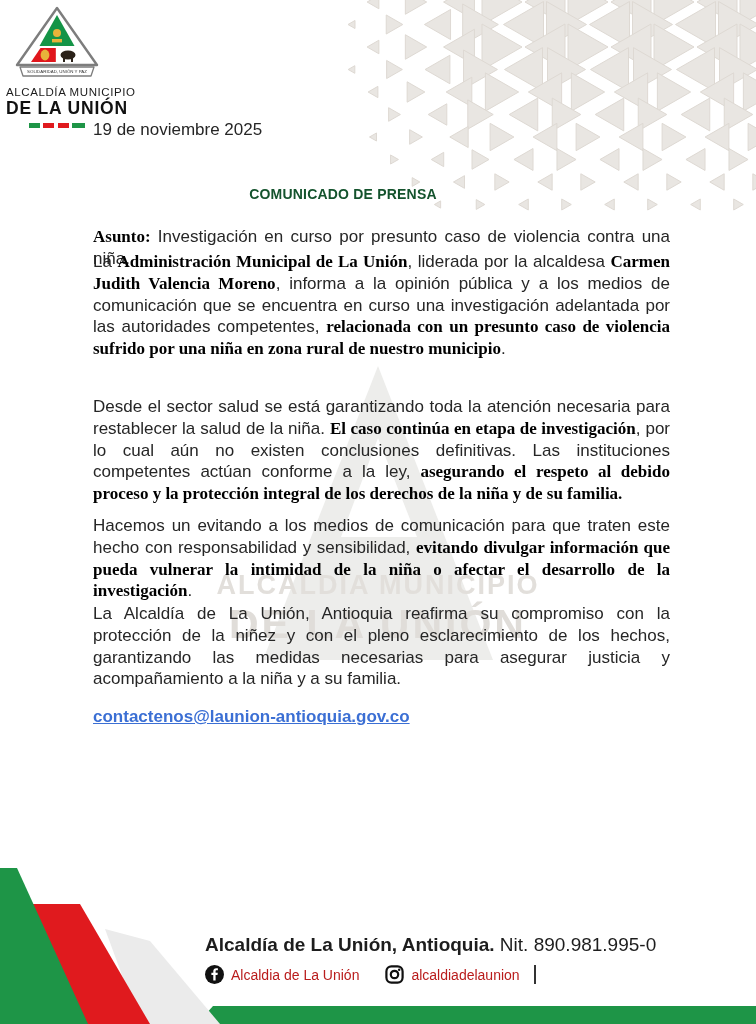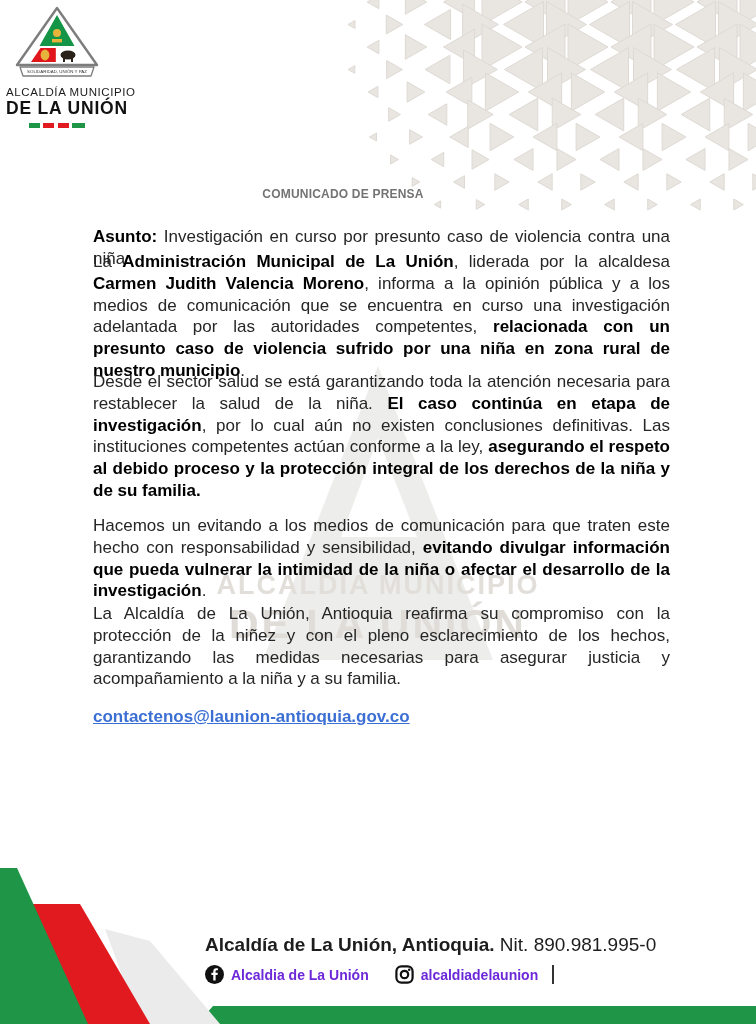--- a/index.html
+++ b/index.html
@@ -17,37 +17,37 @@
   .wm-line2{font-size:41px;letter-spacing:3px;color:#e0ddd9;font-weight:bold;white-space:nowrap;}
   
   .logo{position:absolute;left:6px;top:6px;width:102px;text-align:center;z-index:2;}
   .logo-name1{margin-top:4px;font-size:11.5px;letter-spacing:.6px;color:#1c1c1c;white-space:nowrap;}
   .logo-name2{font-size:17.5px;font-weight:bold;letter-spacing:.8px;color:#111;white-space:nowrap;}
   .logo-flagstrip{width:56px;height:5px;margin:4px auto 0 auto;
     background:linear-gradient(90deg,var(--green) 0 19%,#fff 19% 25%,var(--red) 25% 45%,#fff 45% 51%,var(--red) 51% 71%,#fff 71% 77%,var(--green) 77% 100%);}
   
   .content-block{position:absolute;left:93px;width:577px;z-index:2;color:#262626;font-size:17px;line-height:21.8px;}
   .date-block{top:117px;line-height:26px;}
-  .doc-title{top:184px;width:500px;text-align:center;font-weight:bold;font-size:12px;color:#737373;letter-spacing:.2px;}
+  .doc-title{top:184px;width:500px;text-align:center;font-weight:bold;font-size:14px;color:#14532d;letter-spacing:.2px;}
   .para{text-align:justify;}
-  .para .b{font-weight:bold;color:#000;}
+  .para .b{font-weight:bold;color:#000;font-family:Liberation Serif, serif;}
   .t-asunto{top:226px;}
   .t-p1{top:251px;}
-  .t-p2{top:371px;}
+  .t-p2{top:396px;}
   .t-p3{top:515px;}
   .t-p4{top:603px;}
   .t-office{top:681px;}
   .t-email{top:706px;}
   .email-link{color:var(--link);text-decoration:underline;cursor:pointer;font-weight:bold;}
   
   .footer{position:absolute;left:205px;top:934px;z-index:2;color:#1d1d1d;}
   .f-line1{font-size:19px;}
   .f-line1 .fb-bold{font-weight:bold;}
   .f-line2{font-size:13px;margin-top:8px;letter-spacing:.1px;}
-  .f-social{display:flex;align-items:center;margin-top:9px;font-size:14px;font-weight:bold;color:#6d28d9;}
+  .f-social{display:flex;align-items:center;margin-top:9px;font-size:14px;font-weight:normal;color:#b91c1c;}
   .f-social .icon{display:inline-flex;margin-right:7px;}
   .f-social .gap{width:26px;}
   .f-divider{width:2px;height:19px;background:#333;margin:0 14px;}
 </style>
 </head>
 <body>
 
 <div class="page">
 
   <svg id="tri-pattern">
@@ -195,20 +195,21 @@
       <rect x="64" y="52" width="2" height="4" fill="#2a2119"></rect>
       <path d="M13,61 L87,61 L84,70 L16,70 Z" fill="#ffffff" stroke="#7d7d7d" stroke-width="1.3" stroke-linejoin="round"></path>
       <text x="50" y="67.4" font-size="4.4" text-anchor="middle" fill="#333" font-family="Liberation Sans, sans-serif">SOLIDARIDAD, UNIÓN Y PAZ</text>
     </svg>
     <div class="logo-name1">ALCALDÍA MUNICIPIO</div>
     <div class="logo-name2">DE LA UNIÓN</div>
     <div class="logo-flagstrip"></div>
   </div>
 
   <div class="content-block date-block">
+    <div>19 de noviembre 2025</div>
   </div>
 
   <div class="content-block doc-title">COMUNICADO DE PRENSA</div>
 
   <div class="content-block para t-asunto"><span class="b">Asunto:</span><span> Investigación en curso por presunto caso de violencia contra una niña.</span></div>
   <div class="content-block para t-p1"><span>La </span><span class="b">Administración Municipal de La Unión</span><span>, liderada por la alcaldesa </span><span class="b">Carmen Judith Valencia Moreno</span><span>, informa a la opinión pública y a los medios de comunicación que se encuentra en curso una investigación adelantada por las autoridades competentes, </span><span class="b">relacionada con un presunto caso de violencia sufrido por una niña en zona rural de nuestro municipio</span><span>.</span></div>
   <div class="content-block para t-p2"><span>Desde el sector salud se está garantizando toda la atención necesaria para restablecer la salud de la niña. </span><span class="b">El caso continúa en etapa de investigación</span><span>, por lo cual aún no existen conclusiones definitivas. Las instituciones competentes actúan conforme a la ley, </span><span class="b">asegurando el respeto al debido proceso y la protección integral de los derechos de la niña y de su familia.</span></div>
   <div class="content-block para t-p3"><span>Hacemos un evitando a los medios de comunicación para que traten este hecho con responsabilidad y sensibilidad, </span><span class="b">evitando divulgar información que pueda vulnerar la intimidad de la niña o afectar el desarrollo de la investigación</span><span>.</span></div>
   <div class="content-block para t-p4"><span>La Alcaldía de La Unión, Antioquia reafirma su compromiso con la protección de la niñez y con el pleno esclarecimiento de los hechos, garantizando las medidas necesarias para asegurar justicia y acompañamiento a la niña y a su familia.</span></div>
 

